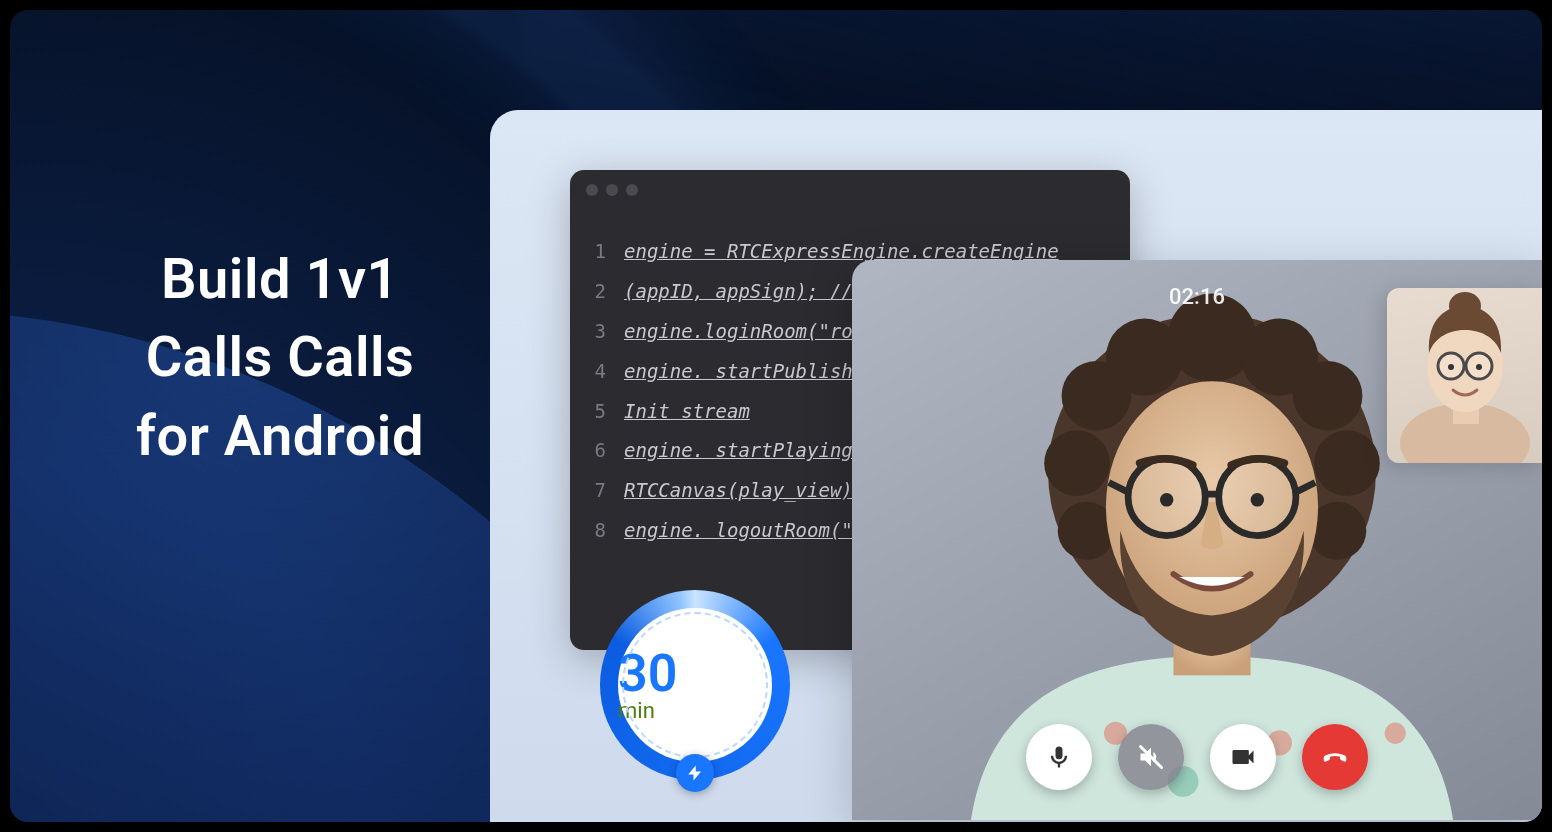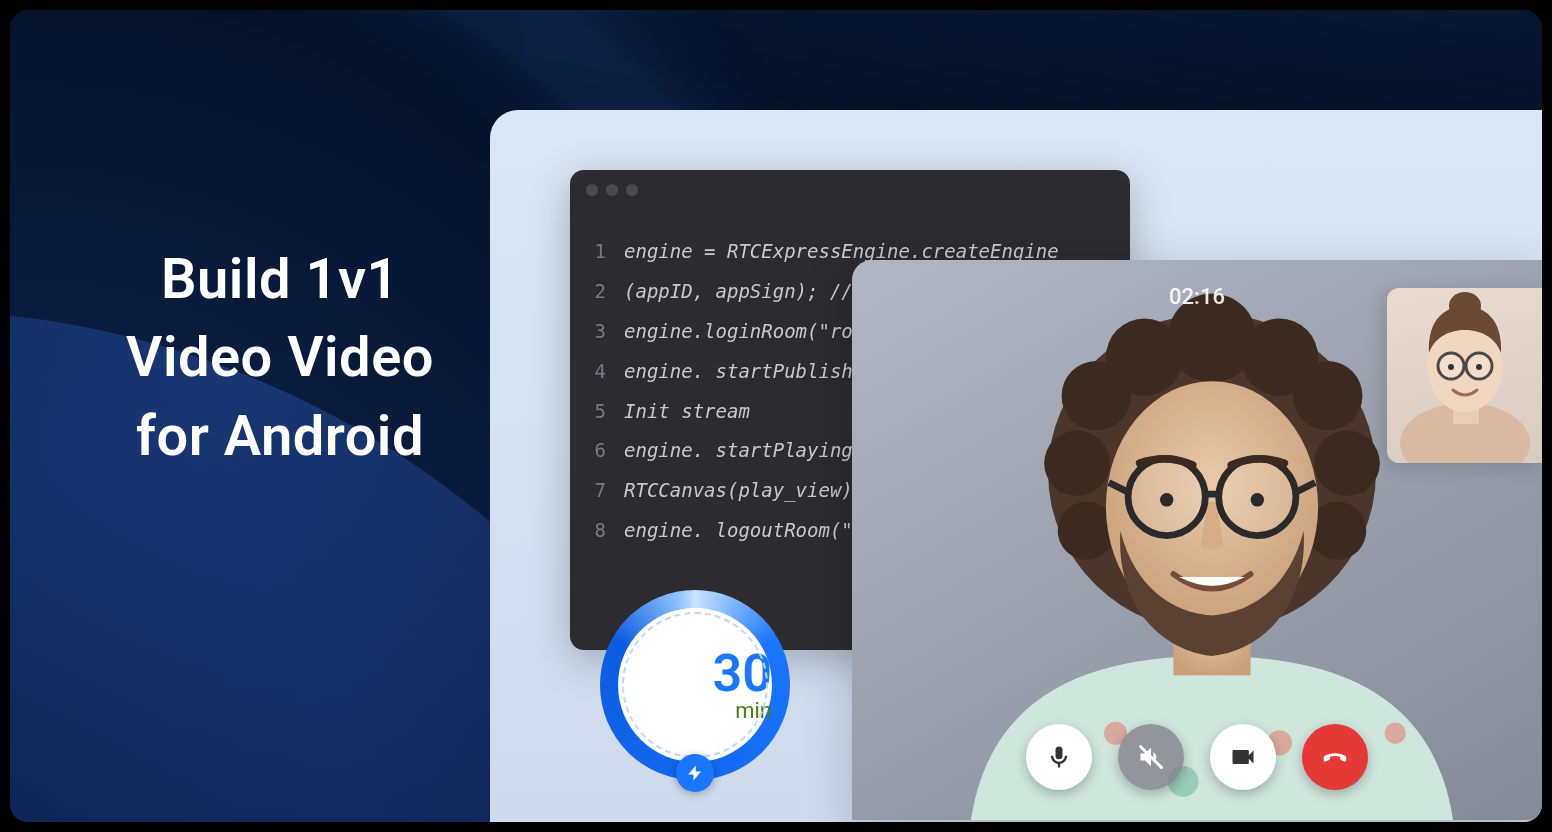--- a/index.html
+++ b/index.html
@@ -106,42 +106,42 @@
     font-style: italic;
   }
   .ln {
     width: 54px;
     text-align: right;
     padding-right: 18px;
     color: #7a7a82;
     font-style: normal;
     flex-shrink: 0;
   }
-  .code-txt { white-space: pre; }
+  .code-txt { white-space: pre; text-decoration: underline; }
   .timer-badge {
     position: absolute;
     left: 110px;
     top: 480px;
     width: 190px;
     height: 190px;
   }
   .ring-outer {
     position: absolute;
     inset: 0;
     border-radius: 50%;
     background: conic-gradient(from 0deg, #c9e4ff 0deg, #1976ff 60deg, #0b5ce0 300deg, #8fc4ff 350deg, #c9e4ff 360deg);
   }
   .ring-inner {
     position: absolute;
     inset: 18px;
     border-radius: 50%;
     background: #fff;
     display: flex;
     flex-direction: column;
-    align-items: flex-end;
+    align-items: flex-start;
     justify-content: center;
   }
   .ring-inner .dashes {
     position: absolute;
     inset: 4px;
     border-radius: 50%;
     border: 2px dashed #bcd8ff;
   }
   .timer-num {
     font-size: 52px;
@@ -232,21 +232,21 @@
 </head>
 <body>
 
 <div class="banner">
   <div class="streak"></div>
   <div class="arc2"></div>
   <div class="arc"></div>
 
   <div class="hero-text">
     <div>Build 1v1</div>
-    <div>Video Video</div>
+    <div>Calls Calls</div>
     <div>for Android</div>
   </div>
 
   <div class="panel">
 
     <div class="code-window">
       <div class="traffic">
         <span></span>
         <span></span>
         <span></span>

